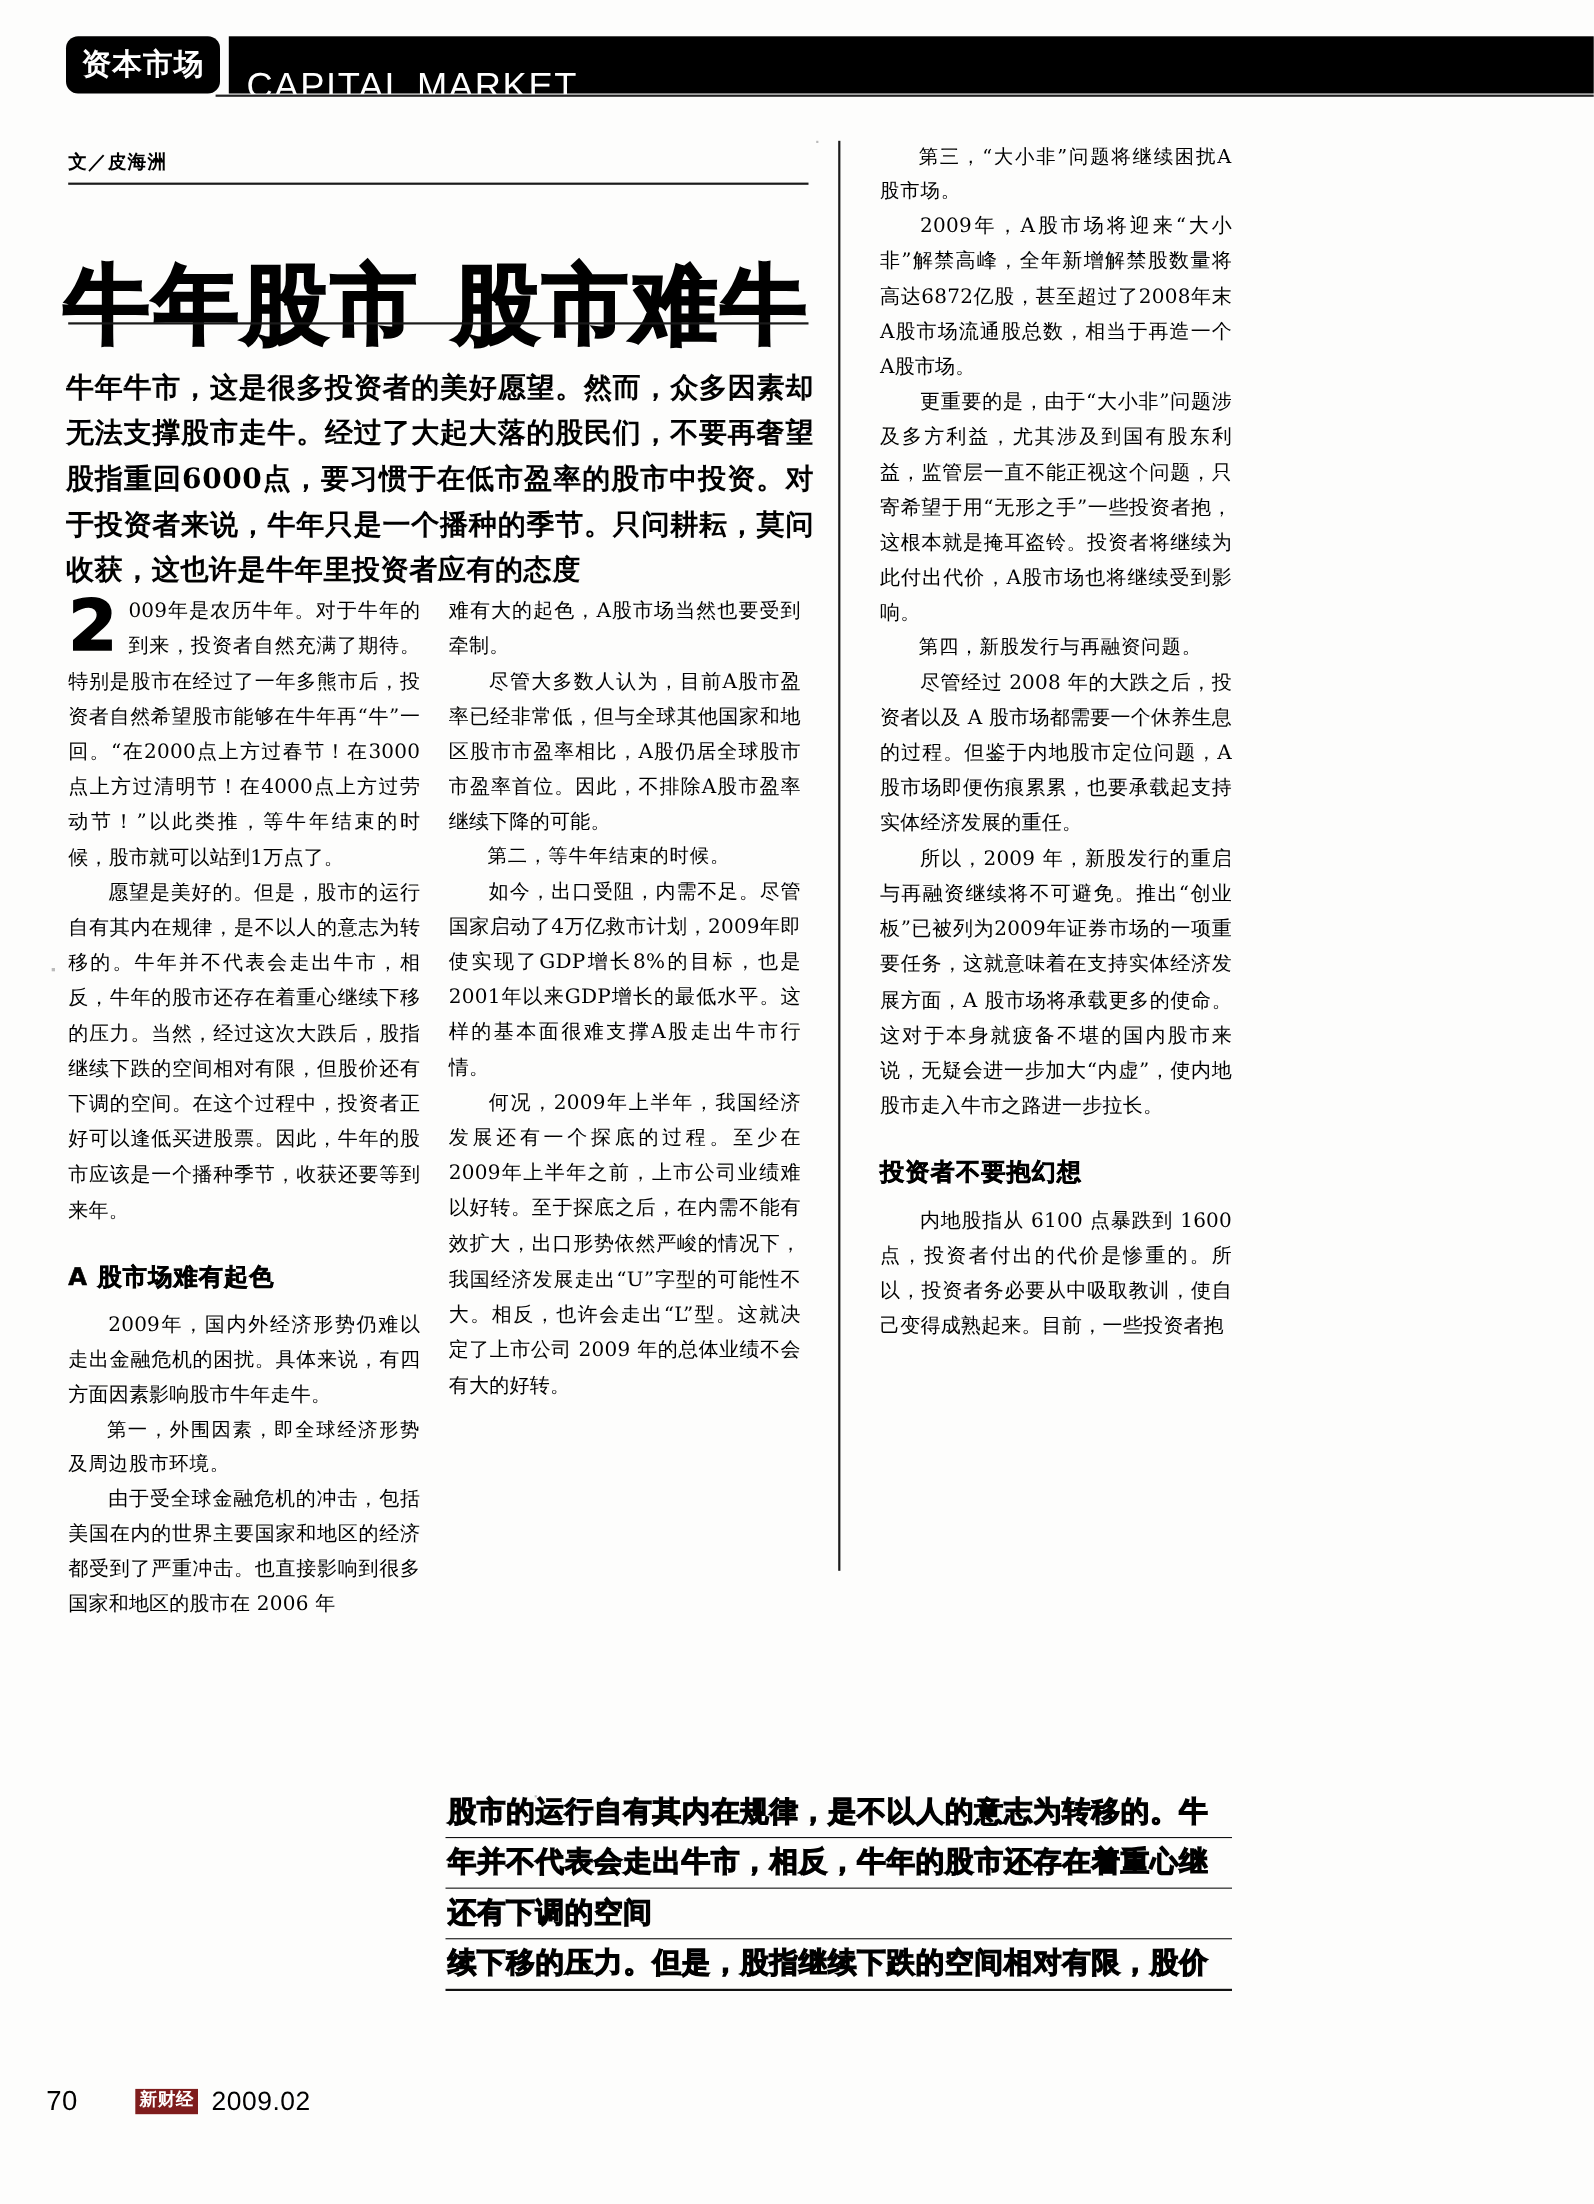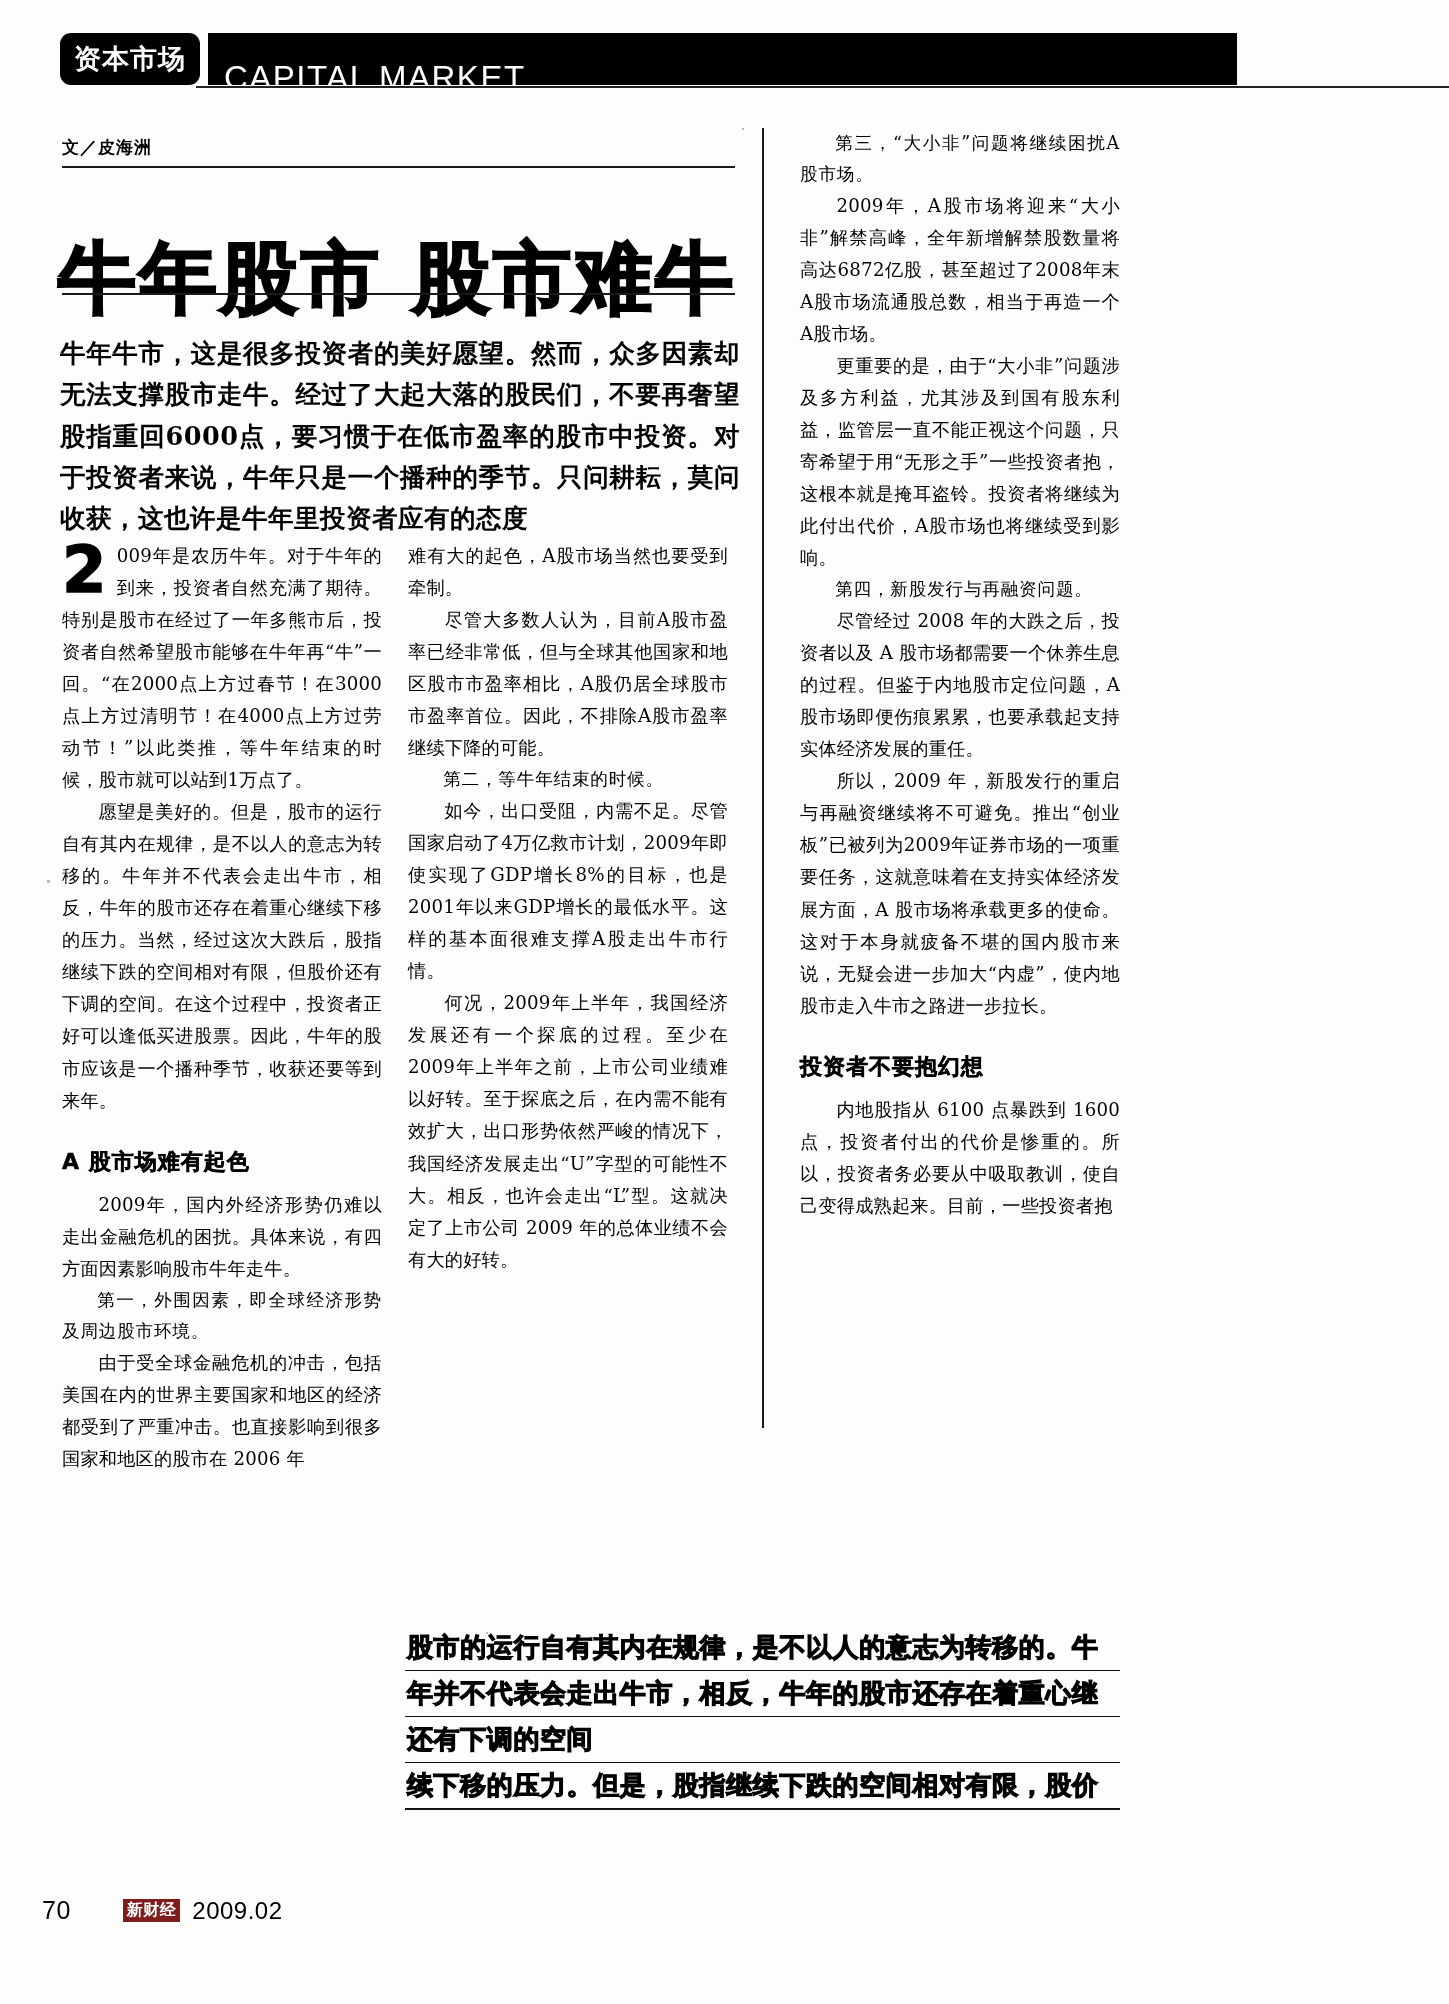--- a/index.html
+++ b/index.html
@@ -17,21 +17,21 @@
     height: 2004px;
     background: #fdfdfc;
     overflow: hidden;
   }
 
   
   .masthead {
     position: absolute;
     left: 0;
     top: 33px;
-    width: 1237px;
+    width: 1449px;
     height: 52px;
     display: flex;
     align-items: stretch;
   }
   .masthead-rail {
     width: 60px;
     background: transparent;
   }
   .section-chip {
     background: #000;

